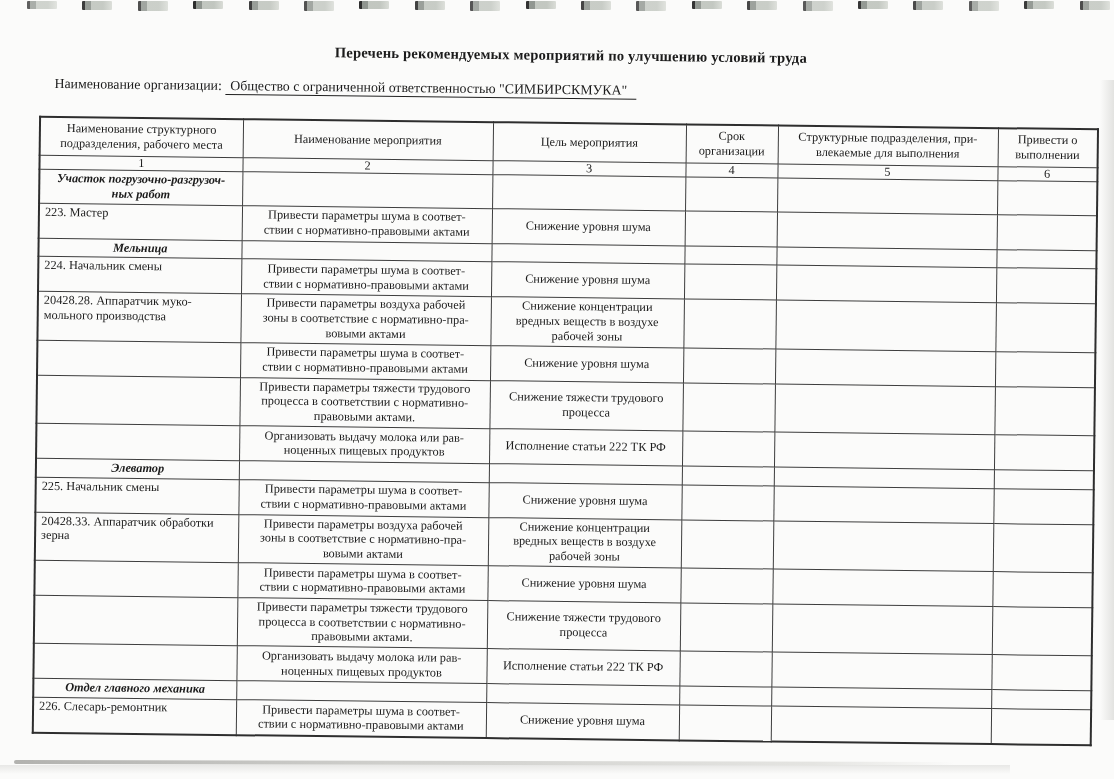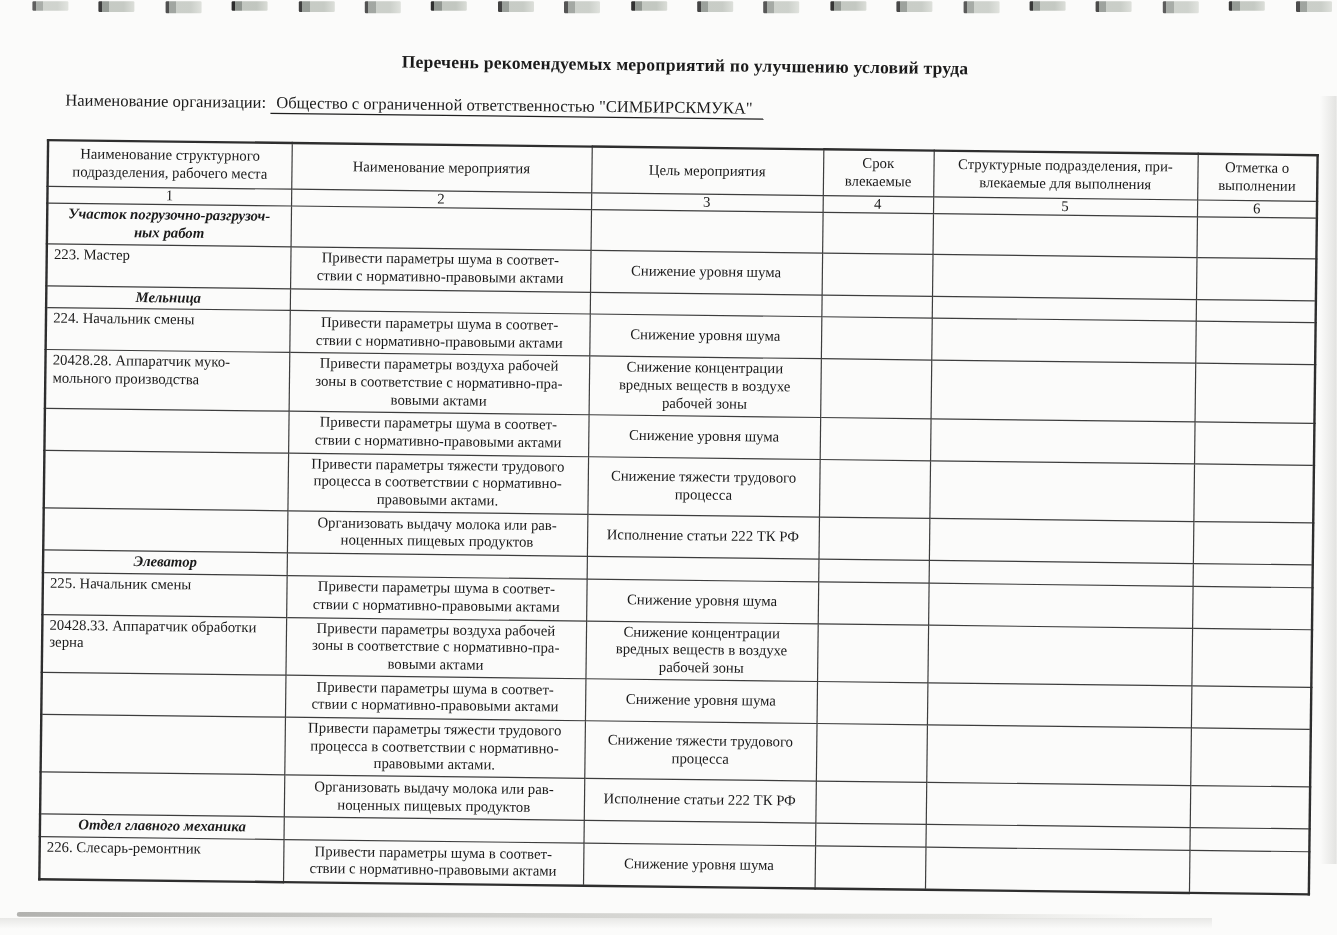--- a/index.html
+++ b/index.html
@@ -103,24 +103,24 @@
         <col style="width:220px">
         <col style="width:100px">
     </colgroup>
     <thead>
       <tr class="head-labels">
         <th>Наименование структурного
 подразделения, рабочего места</th>
         <th>Наименование мероприятия</th>
         <th>Цель мероприятия</th>
         <th>Срок
-влекаемые</th>
+организации</th>
         <th>Структурные подразделения, при-
 влекаемые для выполнения</th>
-        <th>Отметка о
+        <th>Привести о
 выполнении</th>
       </tr>
       <tr class="head-nums">
         <th>1</th>
         <th>2</th>
         <th>3</th>
         <th>4</th>
         <th>5</th>
         <th>6</th>
       </tr>

